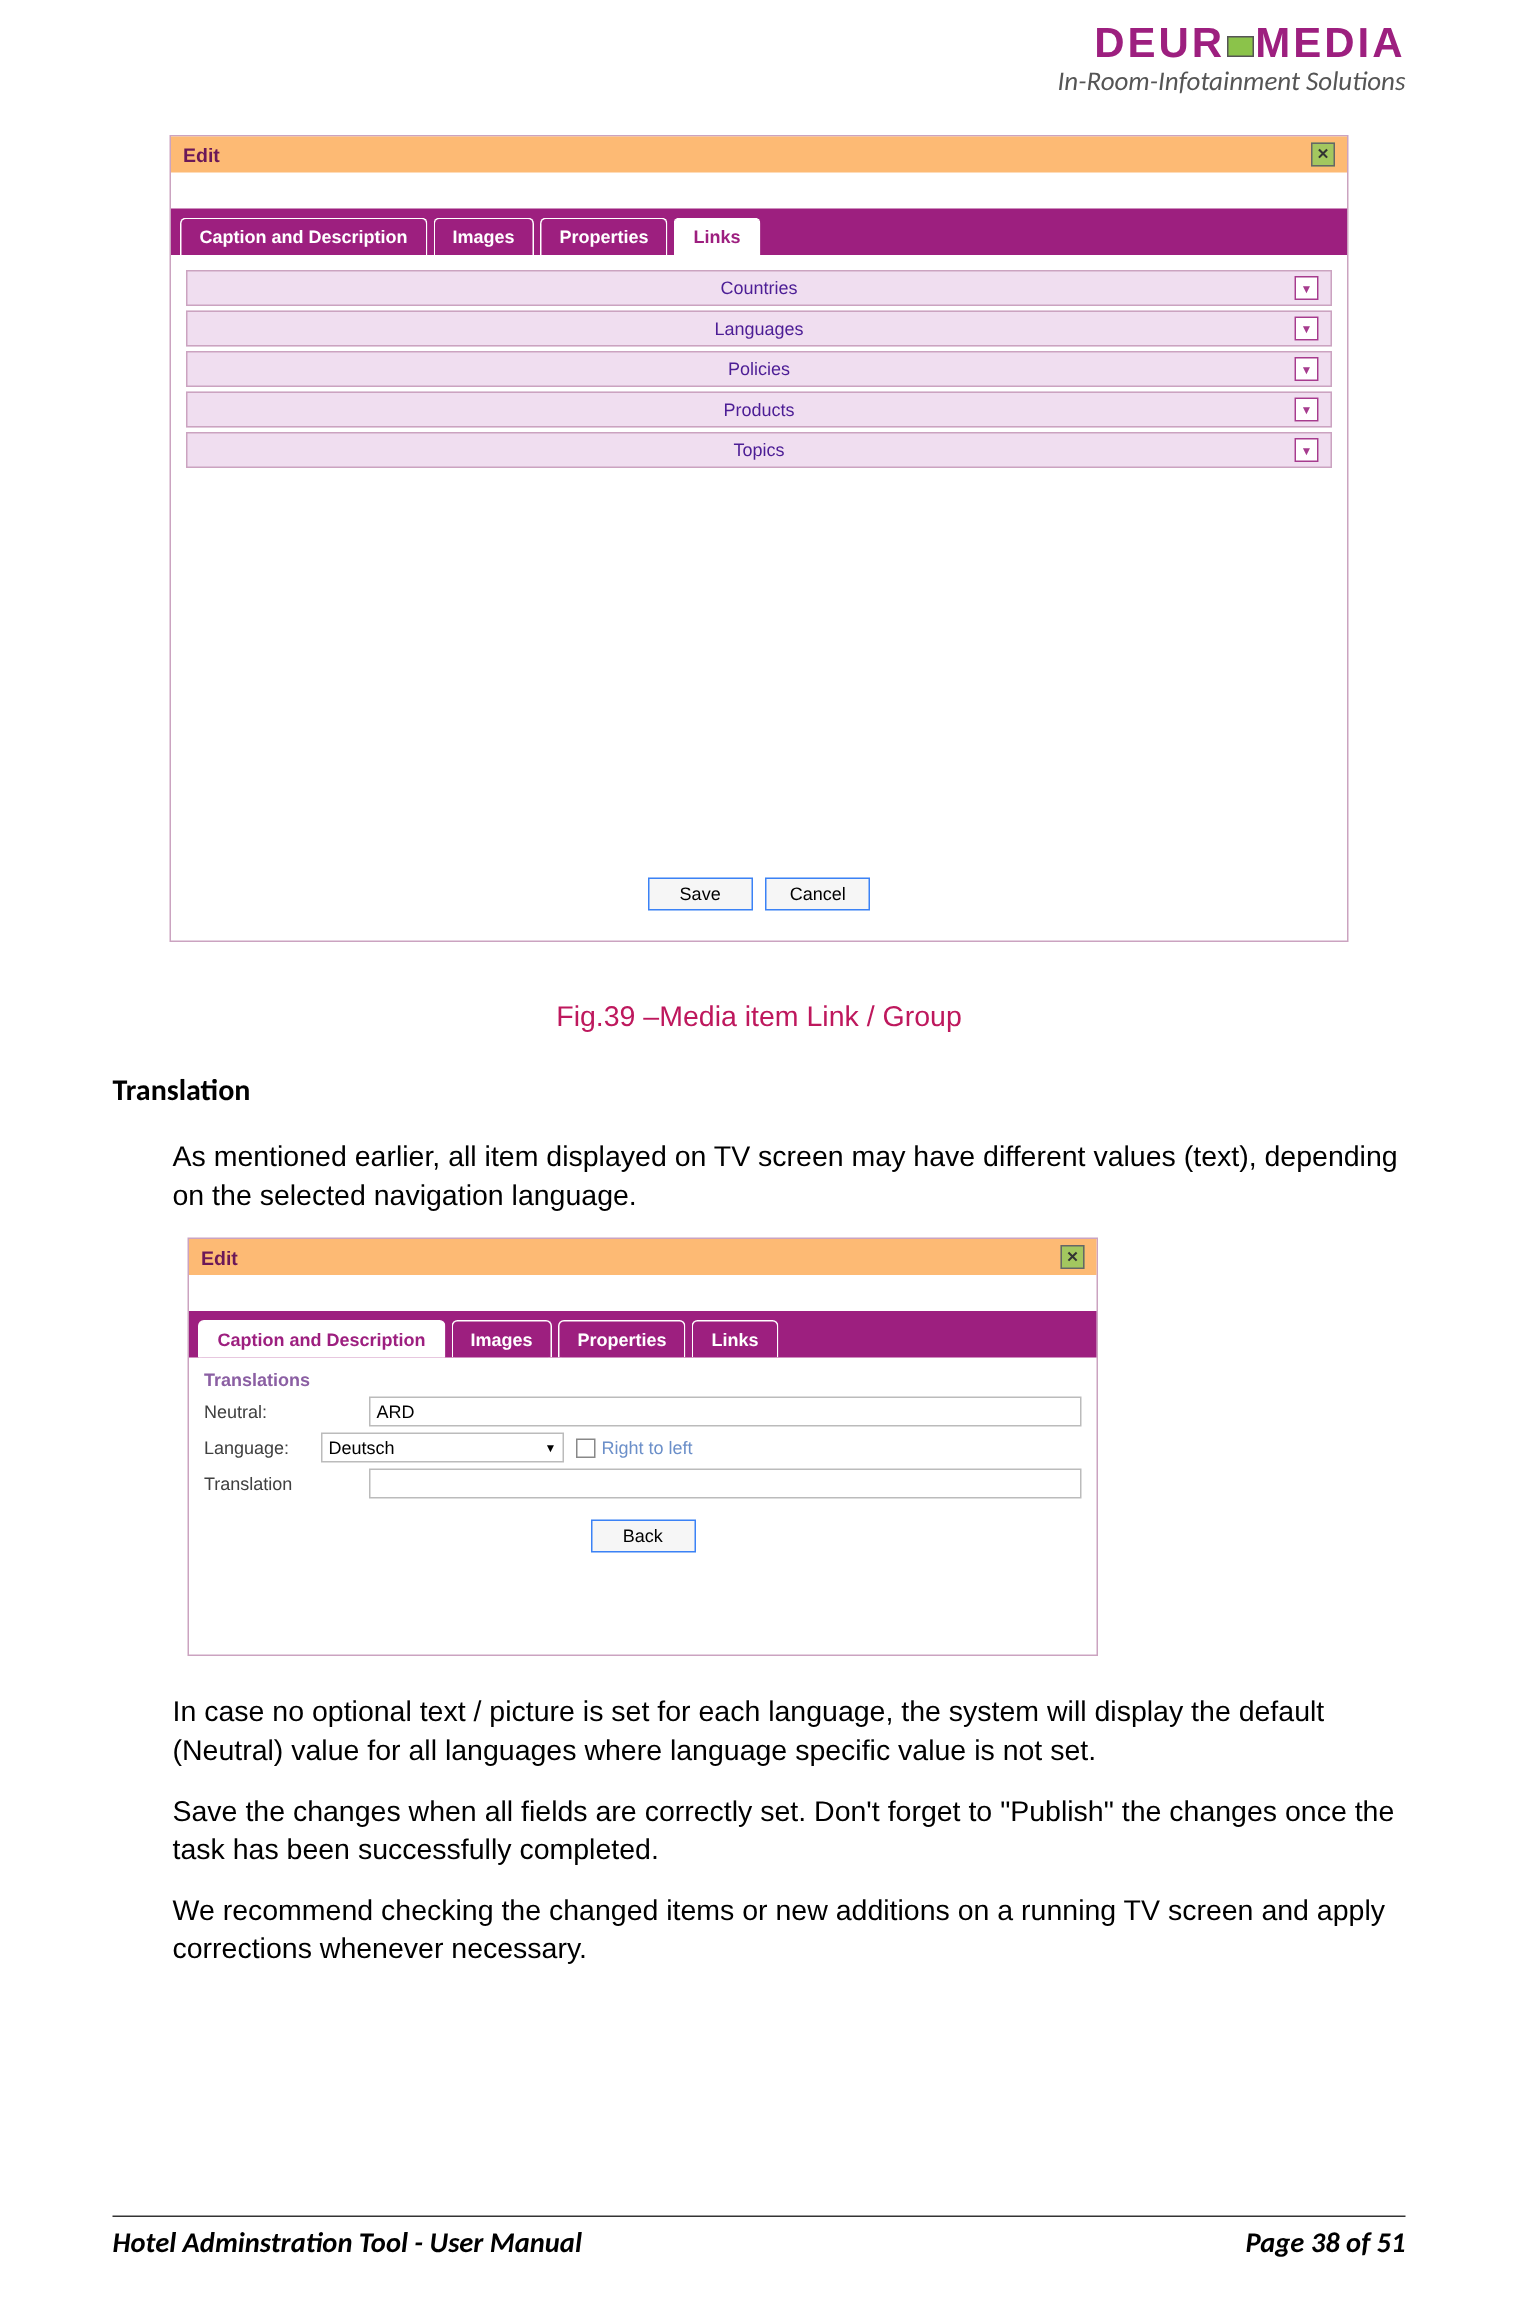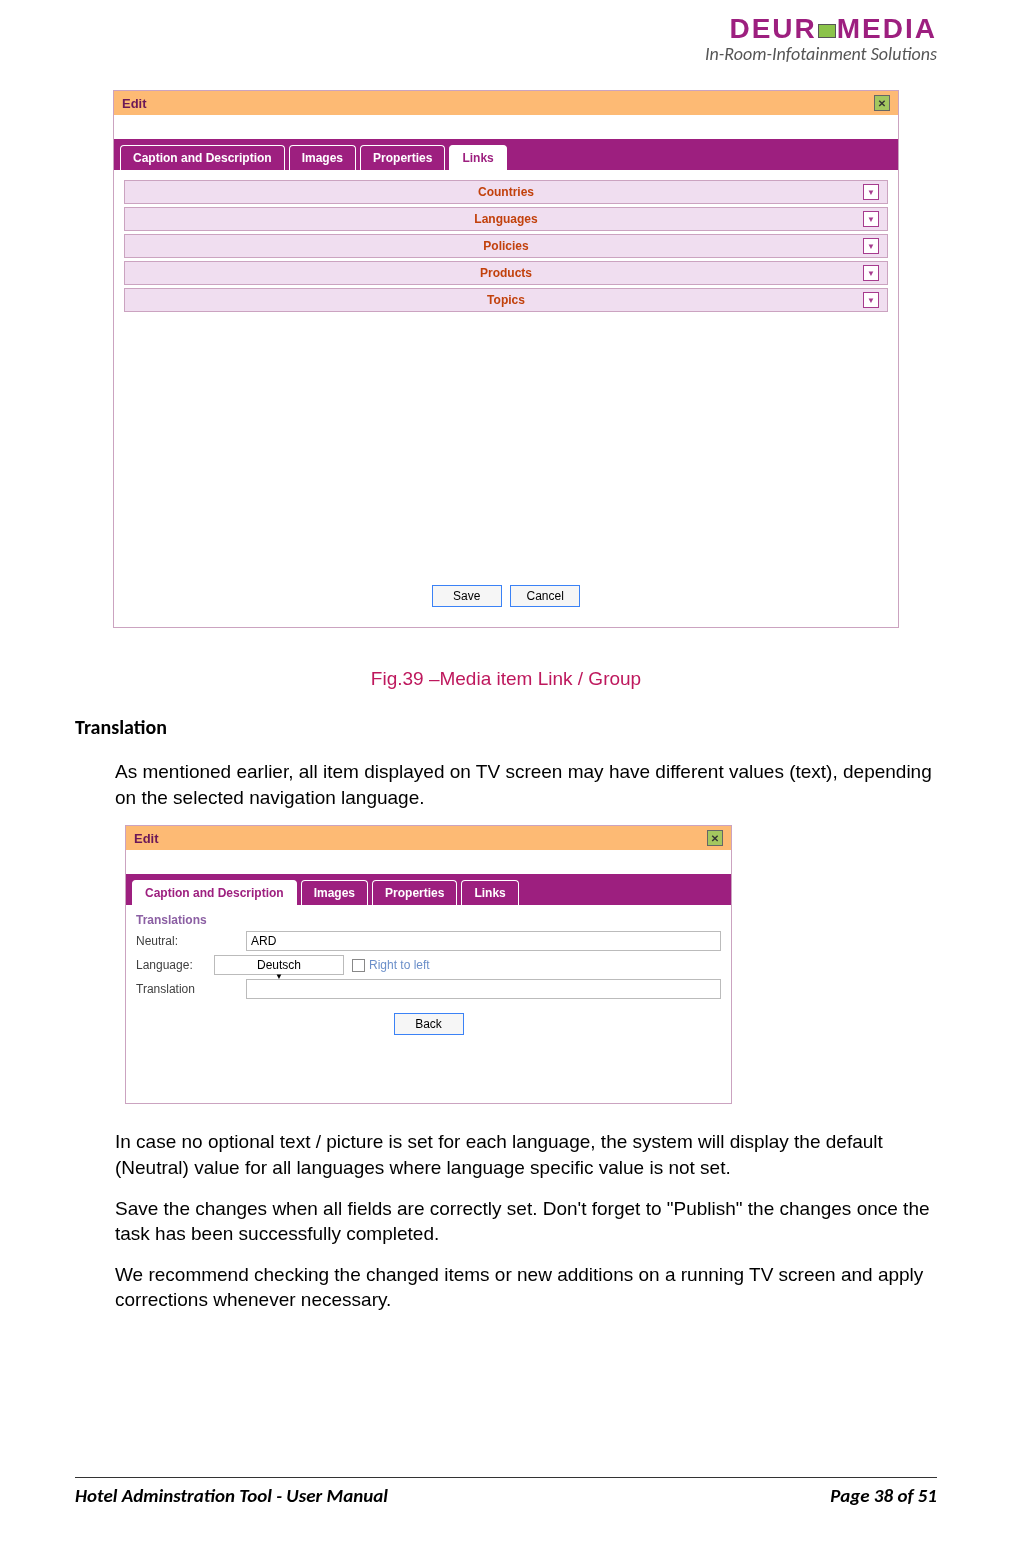--- a/index.html
+++ b/index.html
@@ -103,22 +103,22 @@
     display: flex;
     align-items: center;
     justify-content: flex-end;
     position: relative;
     height: 24px;
   }
   .link-row-label {
     position: absolute;
     left: 50%;
     transform: translateX(-50%);
-    color: #c2410c;
-    font-weight: bold;
+    color: #4c1d95;
+    font-weight: normal;
     font-size: 12px;
   }
   .dropdown-arrow {
     width: 16px;
     height: 16px;
     background: #fff;
     border: 1px solid #a63b8e;
     display: flex;
     align-items: center;
     justify-content: center;
@@ -192,26 +192,25 @@
     padding: 2px 4px;
     font-size: 12px;
     flex: 1;
     height: 20px;
     margin-left: 32px;
   }
   .select-input {
     border: 1px solid #bbb;
     padding: 2px 4px;
     font-size: 12px;
-    width: 130px;
+    width: 162px;
     height: 20px;
     display: flex;
     align-items: center;
     justify-content: space-between;
-    flex-direction: column;
   }
   .checkbox-wrap {
     display: flex;
     align-items: center;
     gap: 4px;
     color: #6b8fc9;
     font-size: 12px;
   }
   .checkbox {
     width: 13px;

